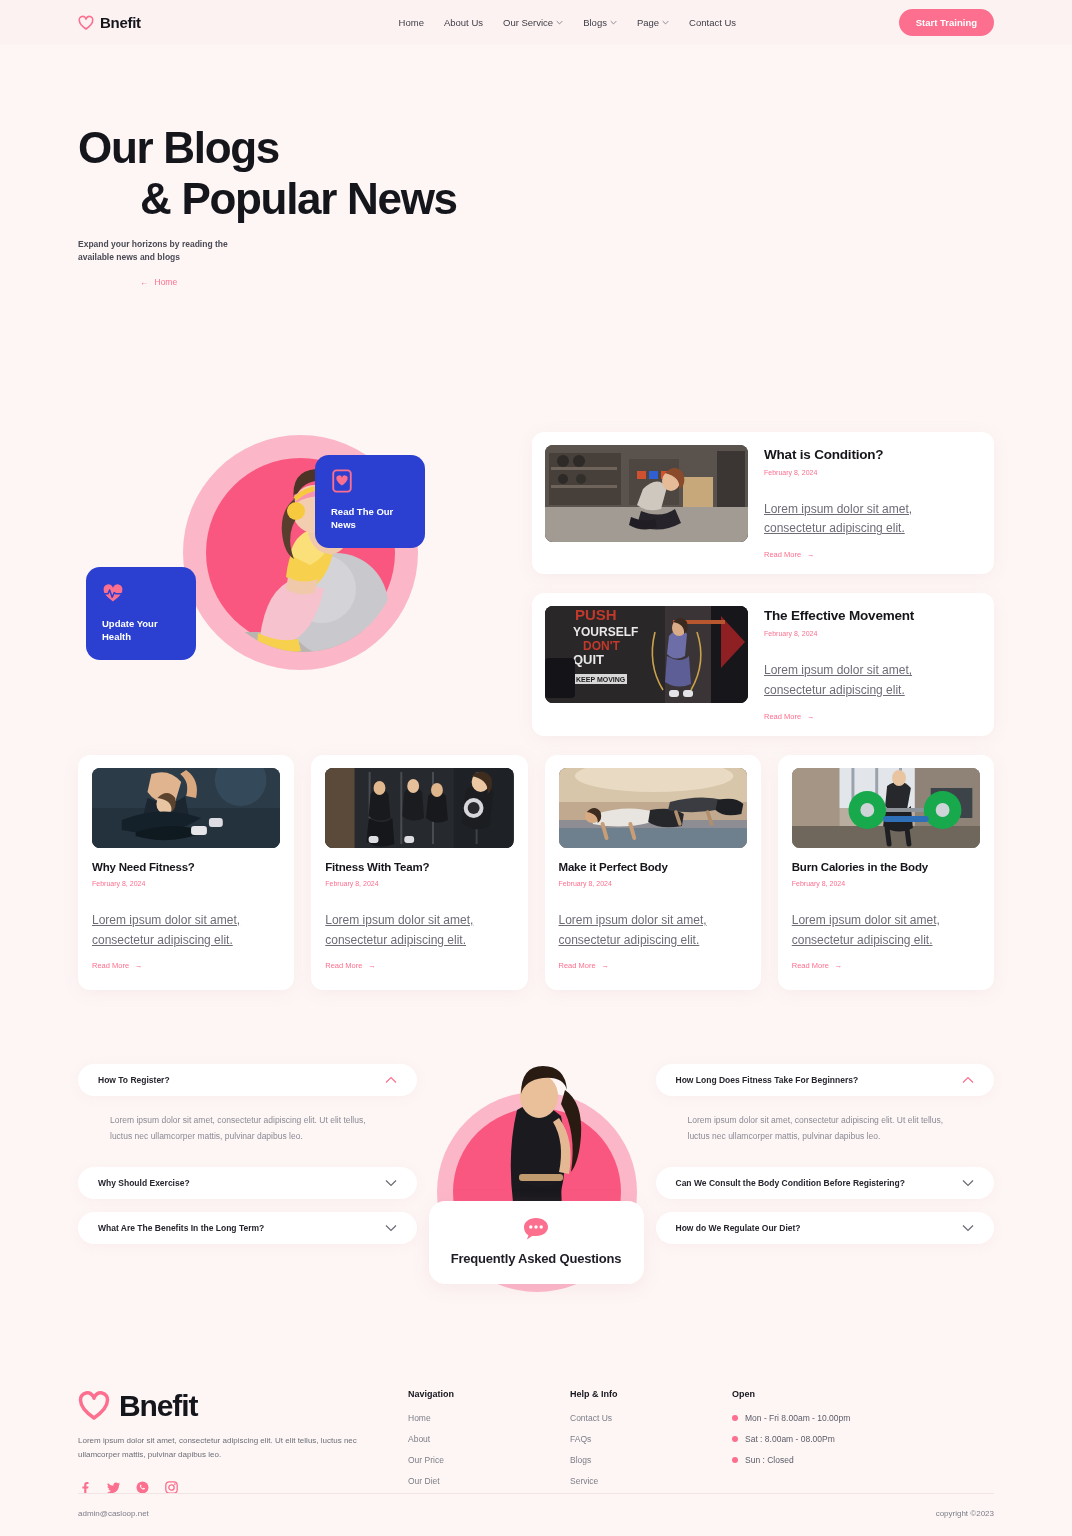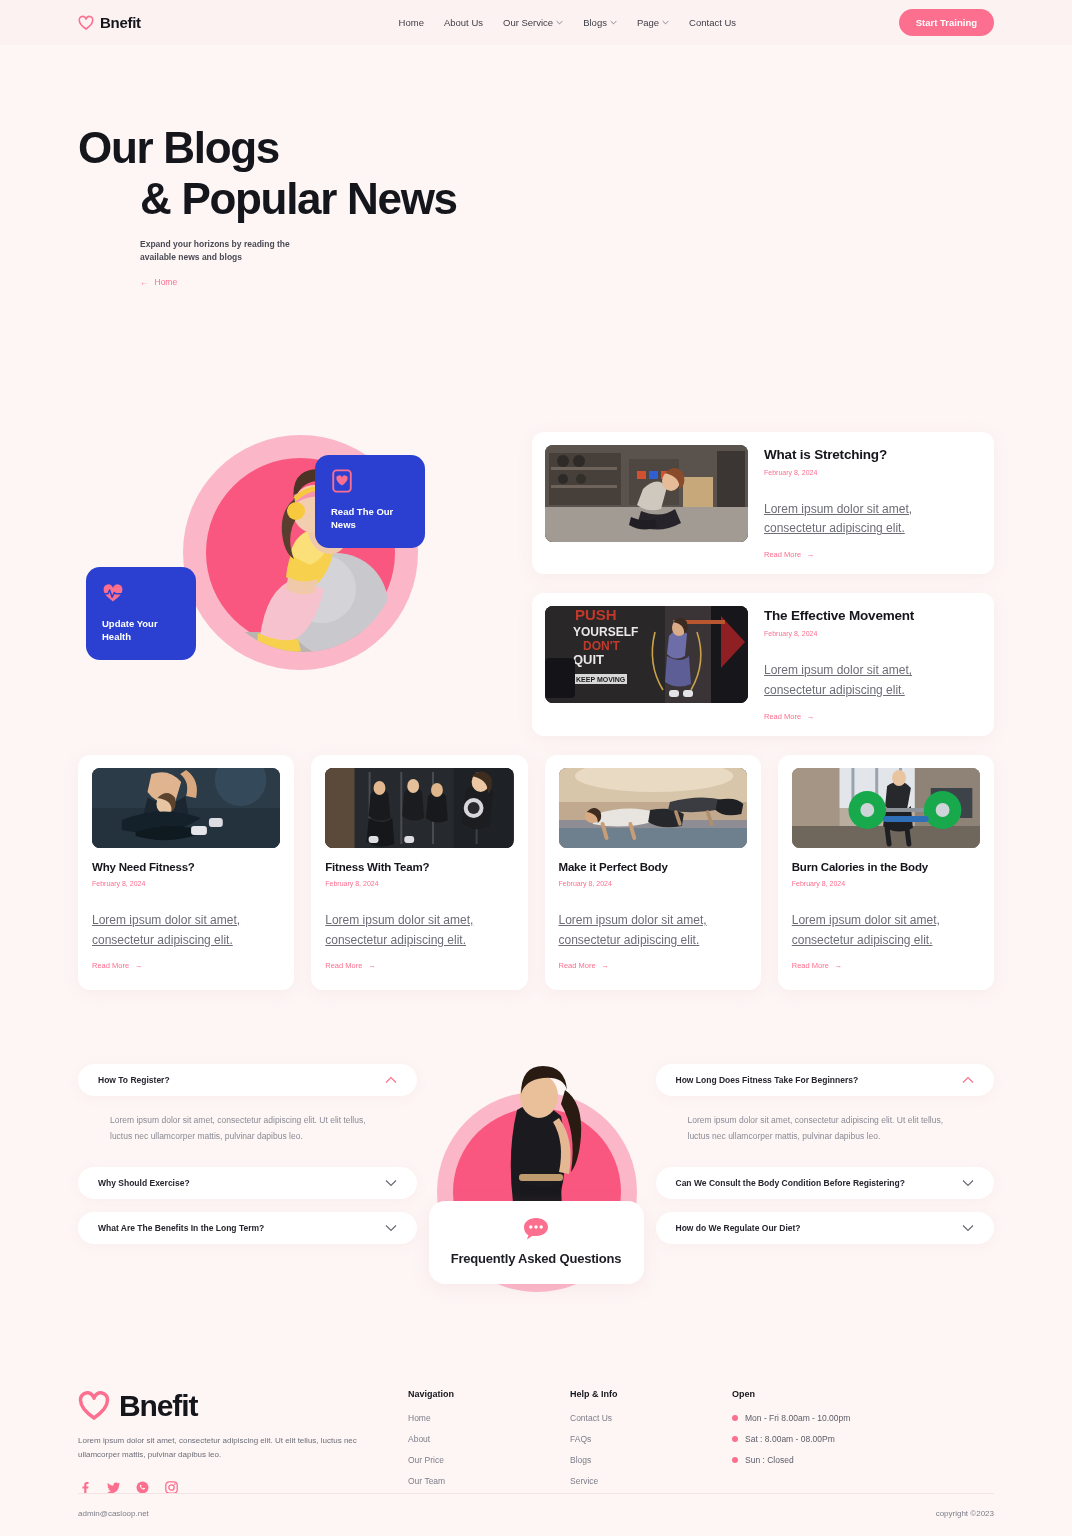--- a/index.html
+++ b/index.html
@@ -43,21 +43,21 @@
   }
 
   
   .hero { padding:78px 42px 0 78px; }
   .hero h1 {
     font-size:44px; font-weight:bold; line-height:1.15;
     letter-spacing:-1.3px; color:#15151c;
   }
   .hero h1 .line2 { display:block; margin-left:62px; }
   .hero-sub {
-    margin-left:62px; margin-top:14px;
+    margin-top:14px;
     font-size:8.5px; line-height:1.5; color:#4a4a55; max-width:180px;
     font-weight:bold;
   }
   .breadcrumb {
     margin-left:62px; margin-top:13px;
     display:flex; align-items:center; gap:6px;
     font-size:8.5px; color:#fc6f8e; cursor:pointer;
   }
 
   
@@ -340,21 +340,21 @@
           <rect x="172" y="6" width="28" height="56" fill="#3b3633"></rect>
 
           <path d="M98 44 q14 -14 24 -2 l-6 22 q-14 4 -24 -4z" fill="#cfc8bf"></path>
           <path d="M96 66 q20 8 34 -2 l6 14 q-22 12 -44 2z" fill="#26242a"></path>
           <ellipse cx="126" cy="36" rx="9" ry="10" fill="#e6bb97"></ellipse>
           <path d="M120 28 q10 -10 18 0 q4 12 -4 16 q2 -12 -14 -16z" fill="#8a4a2c"></path>
           <path d="M86 72 q14 6 24 2 l2 8 q-14 6 -28 -2z" fill="#201e24"></path>
         </svg>
       </div>
       <div class="body">
-        <h3 class="card-title">What is Stretching?</h3>
+        <h3 class="card-title">What is Condition?</h3>
         <div class="card-date">February 8, 2024</div>
         <p class="card-desc">Lorem ipsum dolor sit amet, consectetur adipiscing elit.</p>
         <div class="read-more">
           <span>Read More</span>
           <span>→</span>
         </div>
       </div>
     </article>
 
     <article class="card-wide">
@@ -640,21 +640,21 @@
           </svg>
       </span>
     </div>
   </div>
 
   <div class="f-col nav-col">
     <div class="f-head">Navigation</div>
     <div class="f-link">Home</div>
     <div class="f-link">About</div>
     <div class="f-link">Our Price</div>
-    <div class="f-link">Our Team</div>
+    <div class="f-link">Our Diet</div>
   </div>
 
   <div class="f-col nav-col">
     <div class="f-head">Help &amp; Info</div>
     <div class="f-link">Contact Us</div>
     <div class="f-link">FAQs</div>
     <div class="f-link">Blogs</div>
     <div class="f-link">Service</div>
   </div>
 

